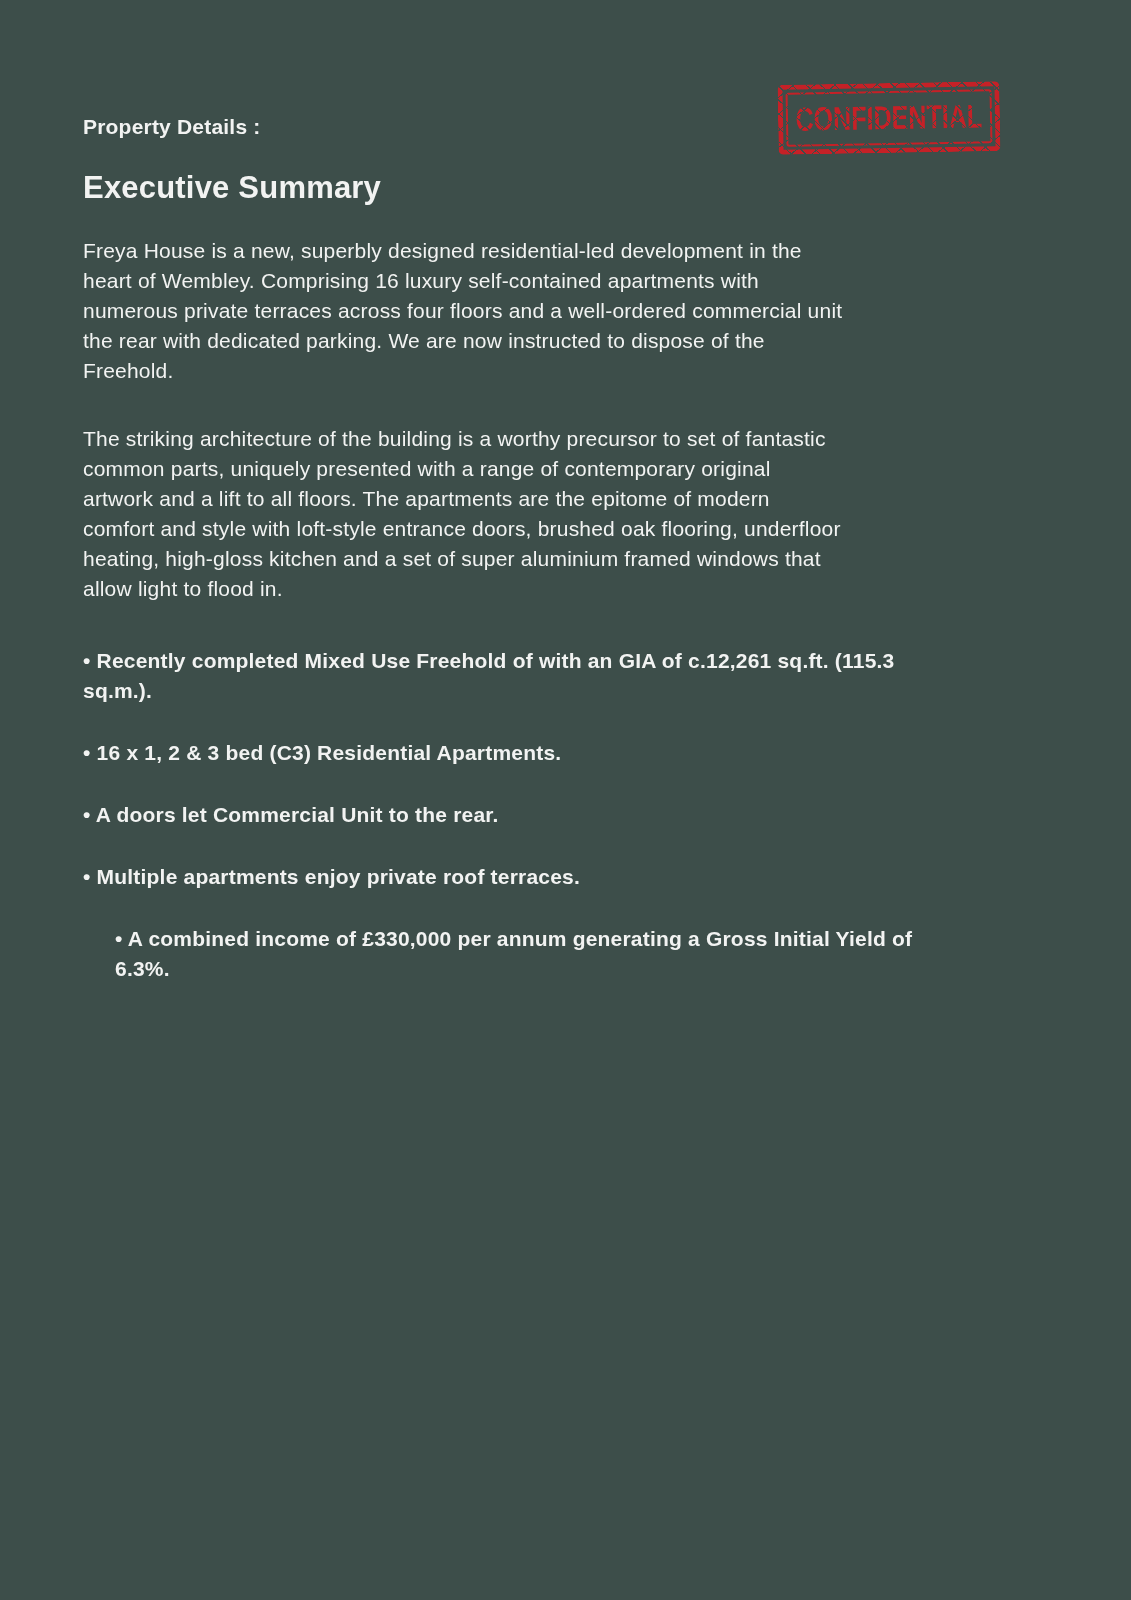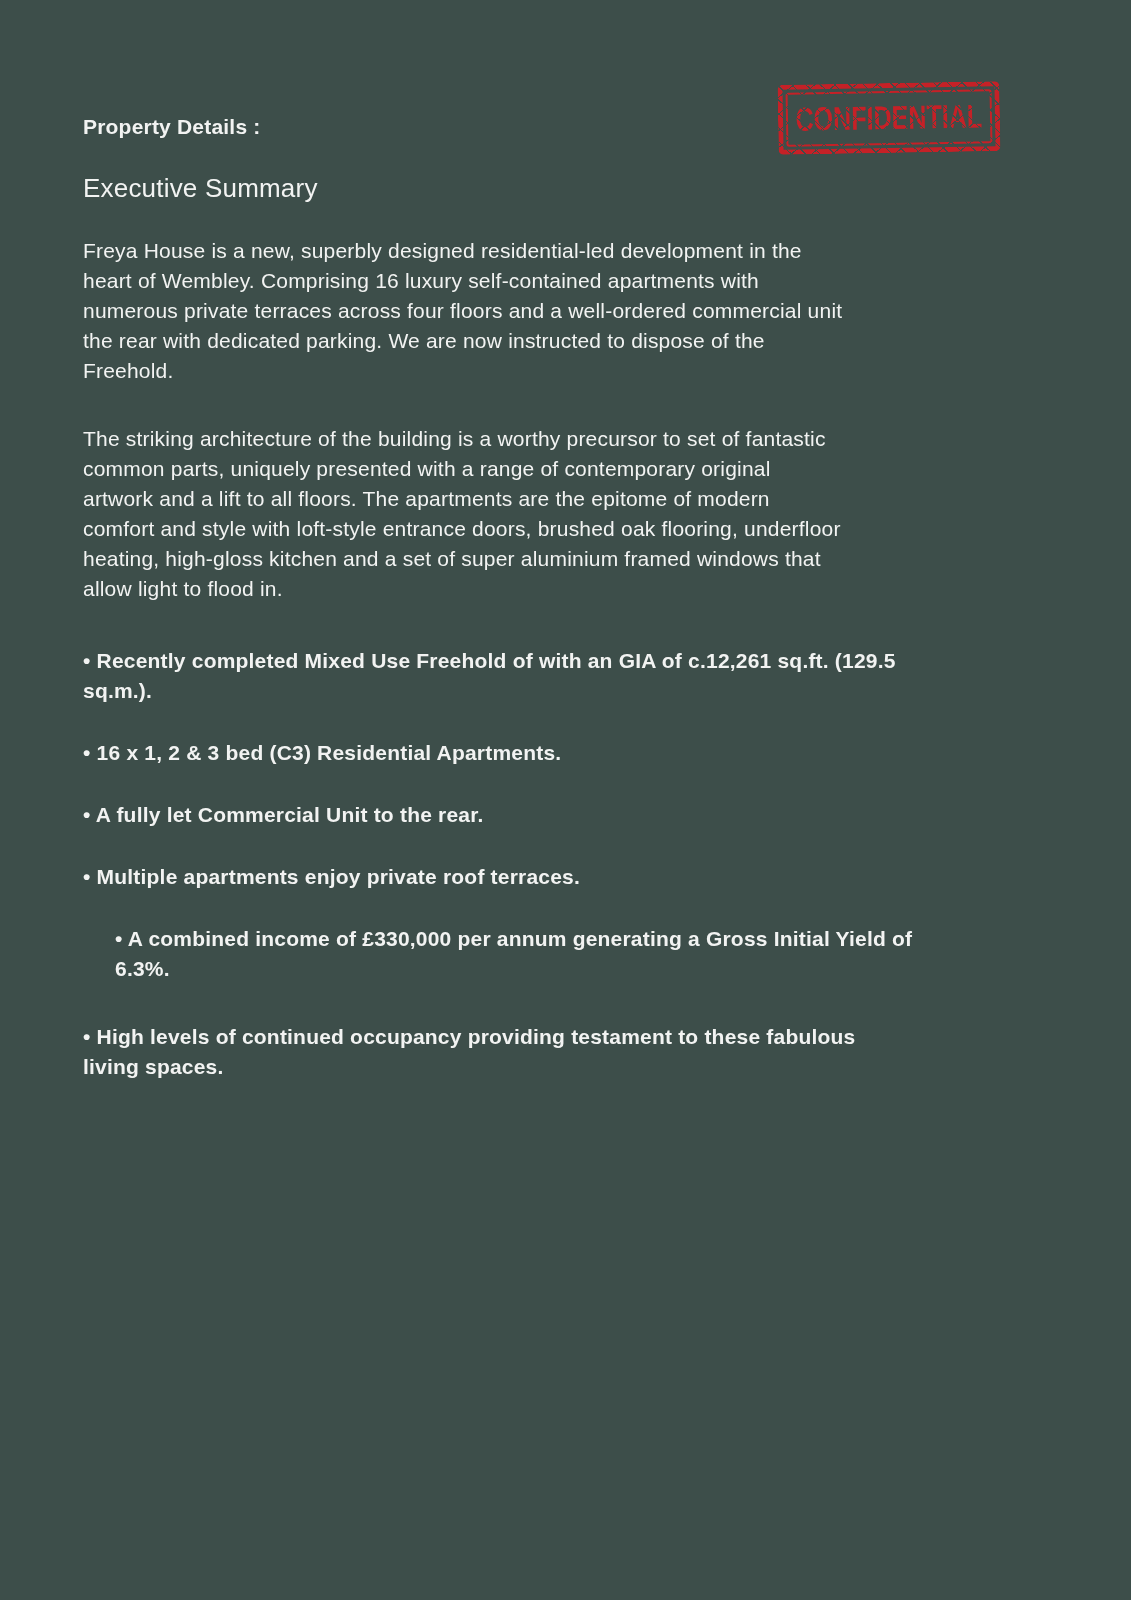--- a/index.html
+++ b/index.html
@@ -30,22 +30,22 @@
   }
   .title {
     font-weight: 700;
     margin-bottom: 30px !important;
   }
   .fields {
     font-weight: 700;
     margin-bottom: 28px !important;
   }
   h2.exec-heading {
-    font-weight: 400;
-    font-size: 26px;
+    font-weight: 700;
+    font-size: 31px;
     line-height: 32px;
     margin-bottom: 32px !important;
   }
   .para {
     font-weight: 400;
     margin-bottom: 38px !important;
   }
   .para.mb42 { margin-bottom: 42px !important; }
   .bullet {
     font-weight: 700;
@@ -106,22 +106,20 @@
 heart of Wembley. Comprising 16 luxury self-contained apartments with
 numerous private terraces across four floors and a well-ordered commercial unit
 the rear with dedicated parking. We are now instructed to dispose of the
 Freehold.</p>
   <p class="para mb42">The striking architecture of the building is a worthy precursor to set of fantastic
 common parts, uniquely presented with a range of contemporary original
 artwork and a lift to all floors. The apartments are the epitome of modern
 comfort and style with loft-style entrance doors, brushed oak flooring, underfloor
 heating, high-gloss kitchen and a set of super aluminium framed windows that
 allow light to flood in.</p>
-  <p class="bullet">• Recently completed Mixed Use Freehold of with an GIA of c.12,261 sq.ft. (129.5
+  <p class="bullet">• Recently completed Mixed Use Freehold of with an GIA of c.12,261 sq.ft. (115.3
 sq.m.).</p>
   <p class="bullet">• 16 x 1, 2 &amp; 3 bed (C3) Residential Apartments.</p>
-  <p class="bullet">• A fully let Commercial Unit to the rear.</p>
+  <p class="bullet">• A doors let Commercial Unit to the rear.</p>
   <p class="bullet">• Multiple apartments enjoy private roof terraces.</p>
   <p class="bullet mb38">• A combined income of £330,000 per annum generating a Gross Initial Yield of
 6.3%.</p>
-  <p class="bullet mb33">• High levels of continued occupancy providing testament to these fabulous
-living spaces.</p>
 </div>
 
 </body></html>

